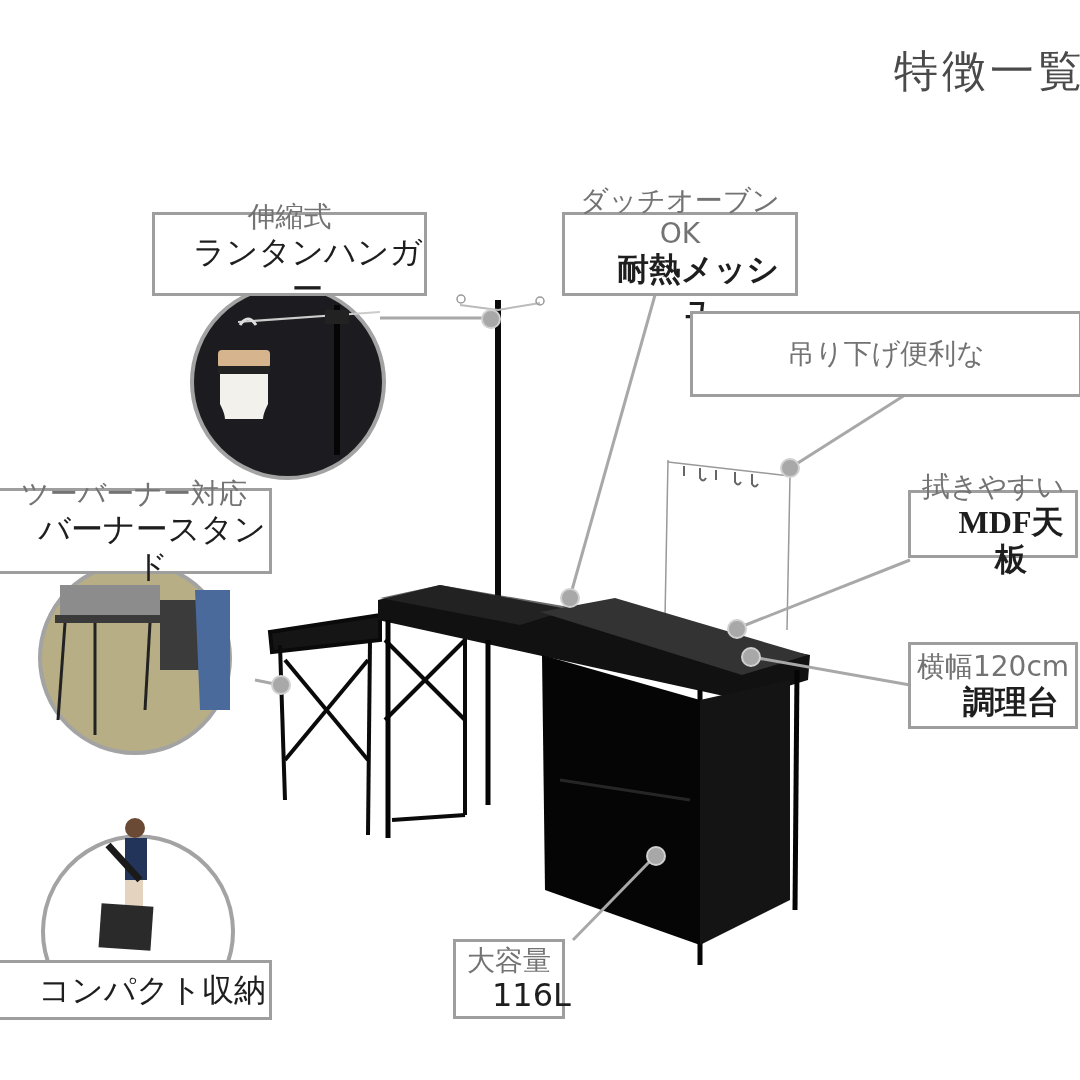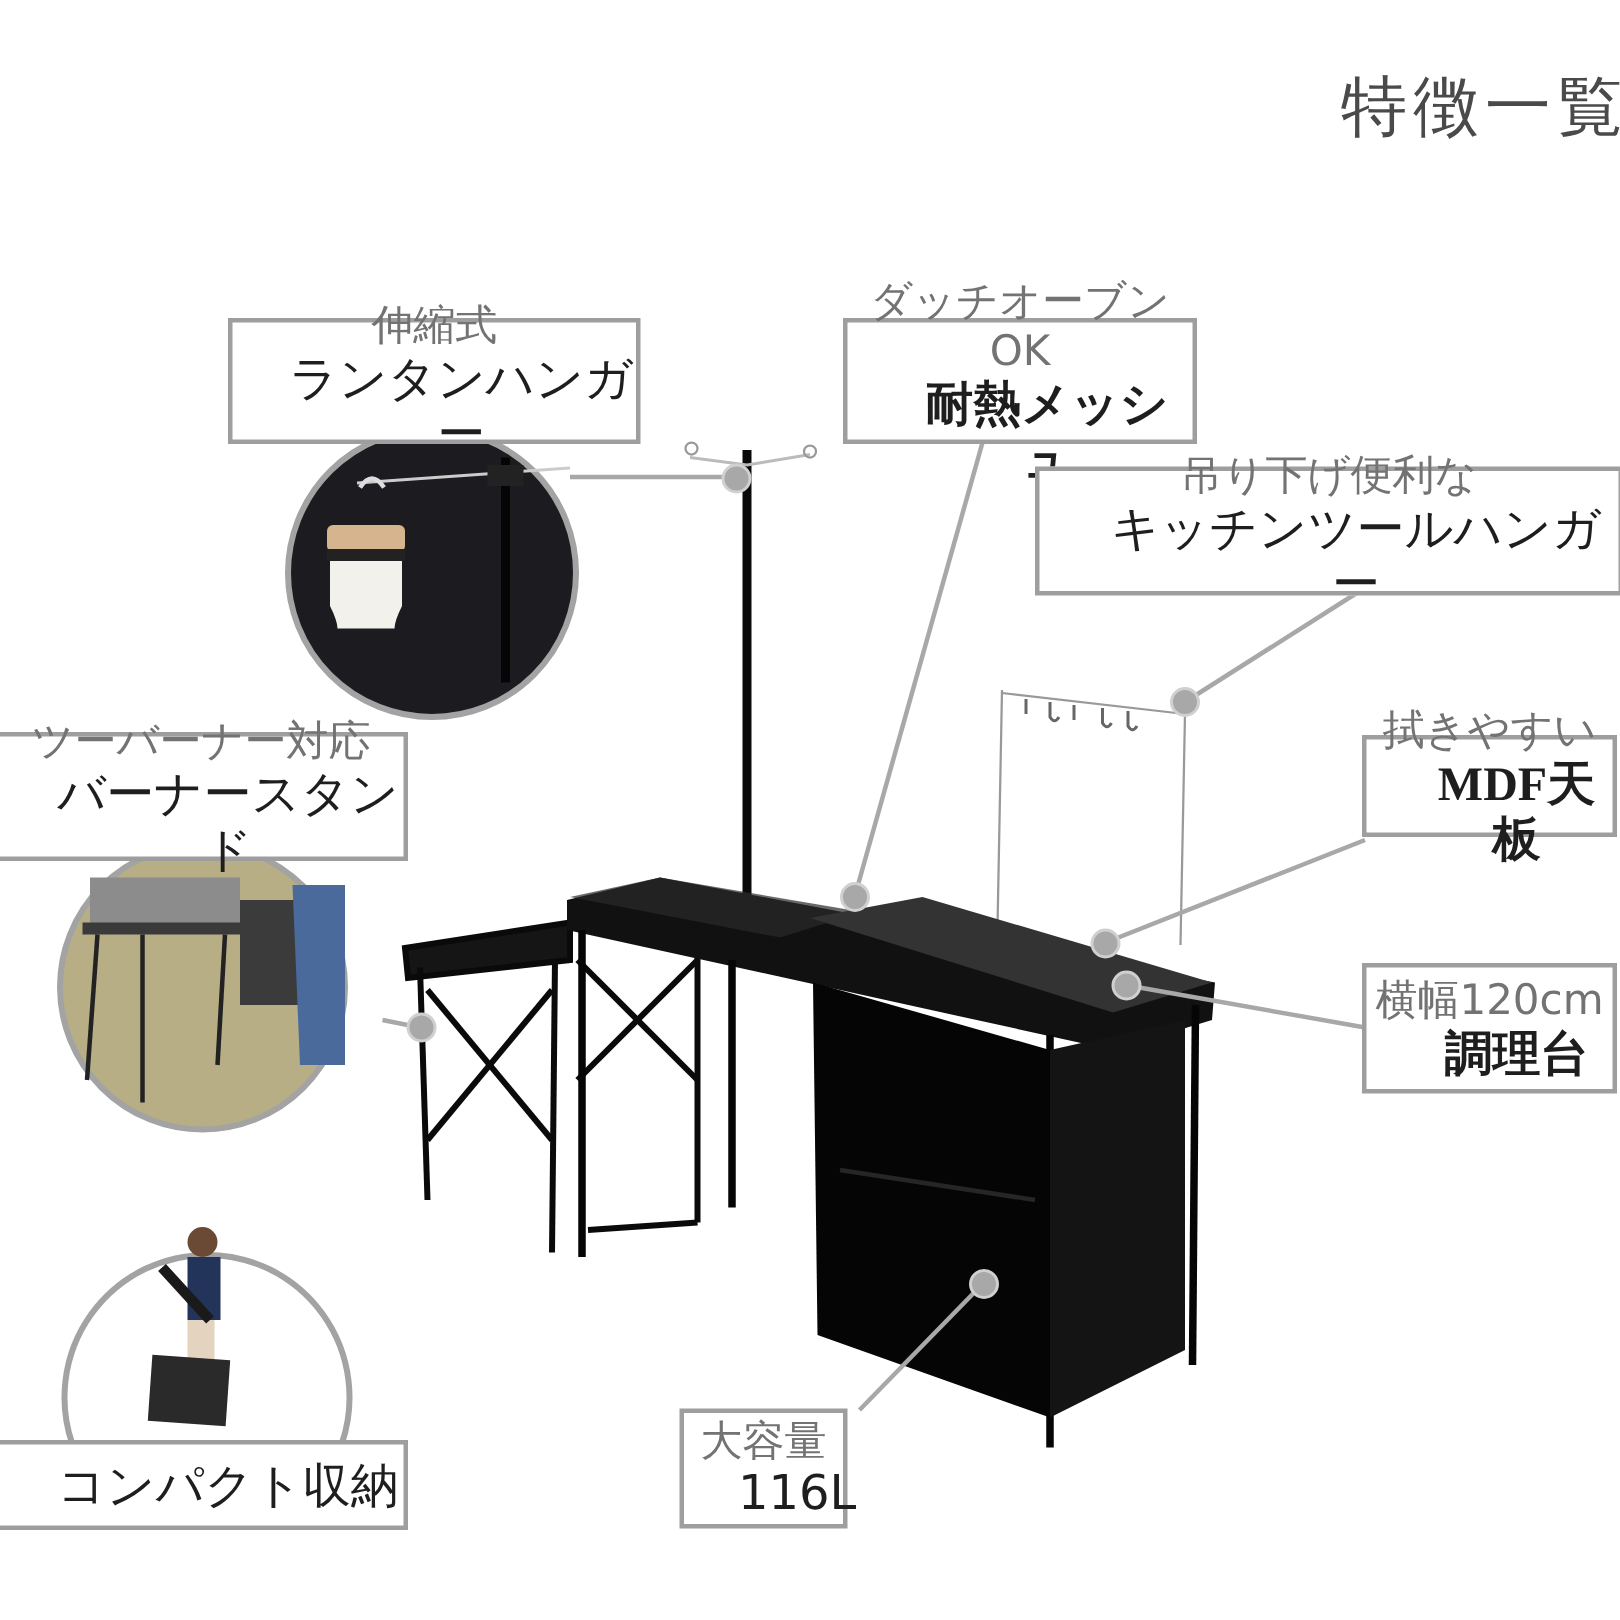--- a/index.html
+++ b/index.html
@@ -118,21 +118,20 @@
   <div class="main">ランタンハンガー</div>
 </div>
 
 <div class="label" style="left:562px; top:212px; width:236px; height:84px;">
   <div class="sub">ダッチオーブンOK</div>
   <div class="main bold">耐熱メッシュ</div>
 </div>
 
 <div class="label" style="left:690px; top:311px; width:392px; height:86px;">
   <div class="sub">吊り下げ便利な</div>
-  <div class="main">キッチンツールハンガー</div>
 </div>
 
 <div class="label" style="left:-4px; top:488px; width:276px; height:86px;">
   <div class="sub">ツーバーナー対応</div>
   <div class="main">バーナースタンド</div>
 </div>
 
 <div class="label" style="left:908px; top:490px; width:170px; height:68px;">
   <div class="sub">拭きやすい</div>
   <div class="main bold">MDF天板</div>

